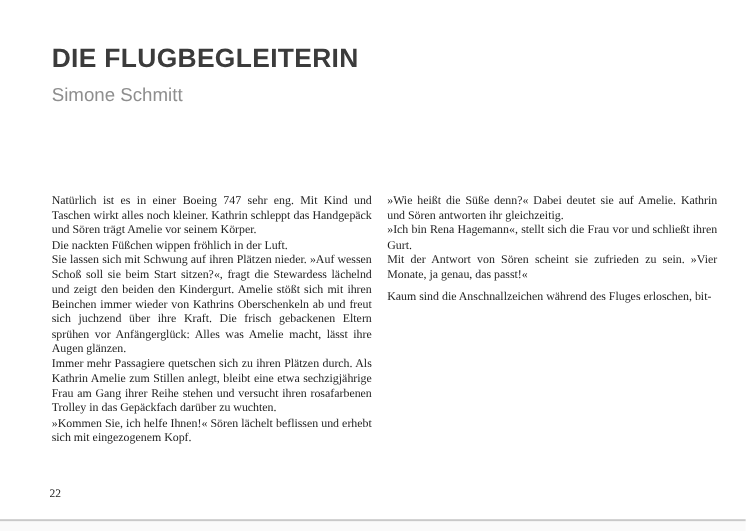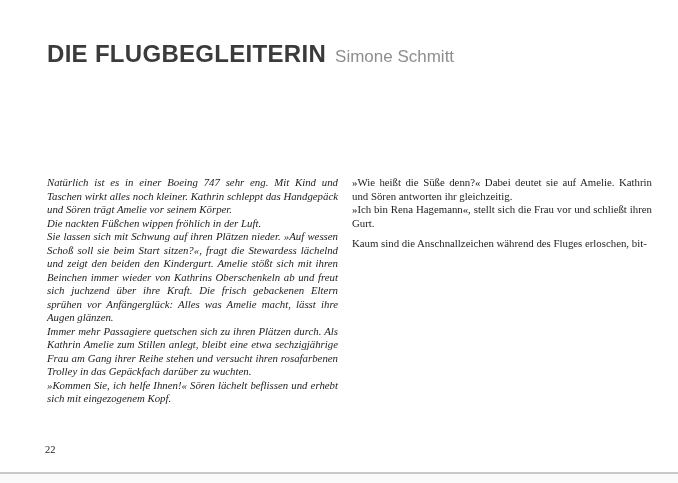--- a/index.html
+++ b/index.html
@@ -10,21 +10,21 @@
     --below-edge-color:#fafafa;
   }
   *{box-sizing:border-box;margin:0;padding:0;}
   html,body{width:678px;height:483px;overflow:hidden;background:#fff;}
   body{font-family:"Liberation Serif", serif;position:relative;}
 
   .page{position:absolute;inset:0;background:#fff;}
 
   .header{
     position:absolute;left:47px;top:40px;right:20px;
-    display:flex;align-items:baseline;gap:9px;
+    display:flex;align-items:baseline;gap:9px;flex-direction:column;
   }
   .title{
     font-family:"Liberation Sans", sans-serif;
     font-weight:700;
     font-size:24px;
     letter-spacing:.3px;
     color:var(--title-color,#3b3b3b);
     white-space:nowrap;
   }
   .author{
@@ -38,21 +38,21 @@
     position:absolute;left:47px;top:176px;width:605px;
     display:flex;gap:14px;
   }
   .col{color:var(--body-color,#1c1c1c);}
   .col p{
     font-size:10.8px;
     line-height:13.5px;
     text-align:justify;
     hyphens:auto;
   }
-  .col-left{width:291px;font-style:italic;}
+  .col-left{width:291px;}
   .col-right{width:300px;}
   .gap-before{margin-top:7px;}
 
   .page-number{
     position:absolute;left:45px;top:444px;
     font-size:10.5px;color:var(--body-color,#1c1c1c);
   }
 
   .page-bottom-edge{
     position:absolute;left:0;right:0;top:472px;height:2px;
@@ -77,20 +77,21 @@
     <div class="col col-left">
       <p>Natürlich ist es in einer Boeing 747 sehr eng. Mit Kind und Taschen wirkt alles noch kleiner. Kathrin schleppt das Handgepäck und Sören trägt Amelie vor seinem Körper.</p>
       <p>Die nackten Füßchen wippen fröhlich in der Luft.</p>
       <p>Sie lassen sich mit Schwung auf ihren Plätzen nieder. »Auf wessen Schoß soll sie beim Start sitzen?«, fragt die Stewardess lächelnd und zeigt den beiden den Kindergurt. Amelie stößt sich mit ihren Beinchen immer wieder von Kathrins Oberschenkeln ab und freut sich juchzend über ihre Kraft. Die frisch gebackenen Eltern sprühen vor Anfängerglück: Alles was Amelie macht, lässt ihre Augen glänzen.</p>
       <p>Immer mehr Passagiere quetschen sich zu ihren Plätzen durch. Als Kathrin Amelie zum Stillen anlegt, bleibt eine etwa sechzigjährige Frau am Gang ihrer Reihe stehen und versucht ihren rosafarbenen Trolley in das Gepäckfach darüber zu wuchten.</p>
       <p>»Kommen Sie, ich helfe Ihnen!« Sören lächelt beflissen und erhebt sich mit eingezogenem Kopf.</p>
     </div>
     <div class="col col-right">
       <p>»Wie heißt die Süße denn?« Dabei deutet sie auf Amelie. Kathrin und Sören antworten ihr gleichzeitig.</p>
       <p>»Ich bin Rena Hagemann«, stellt sich die Frau vor und schließt ihren Gurt.</p>
+      <p>Mit der Antwort von Sören scheint sie zufrieden zu sein. »Vier Monate, ja genau, das passt!«</p>
       <p class="gap-before">Kaum sind die Anschnallzeichen während des Fluges erloschen, bit-</p>
     </div>
   </div>
 
   <div class="page-number">22</div>
 
   <div class="page-bottom-edge"></div>
   <div class="below-page"></div>
 
 </div>

